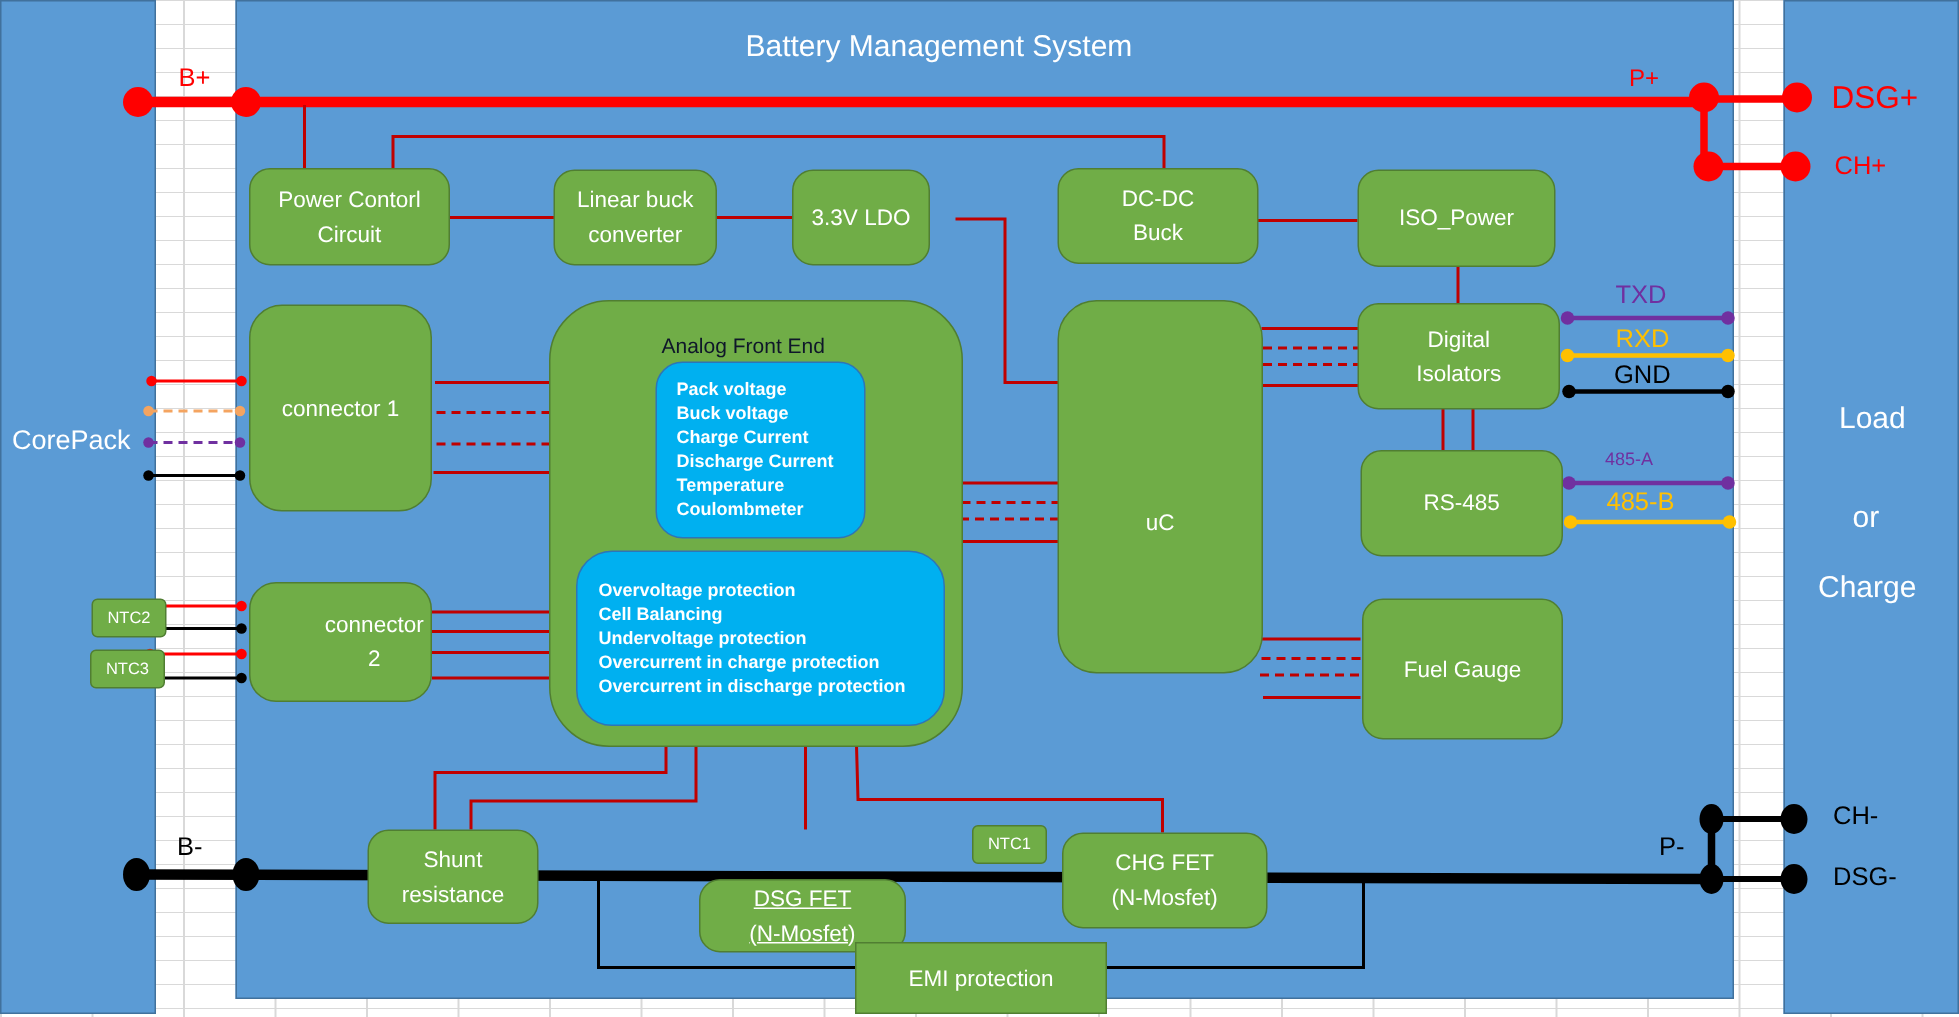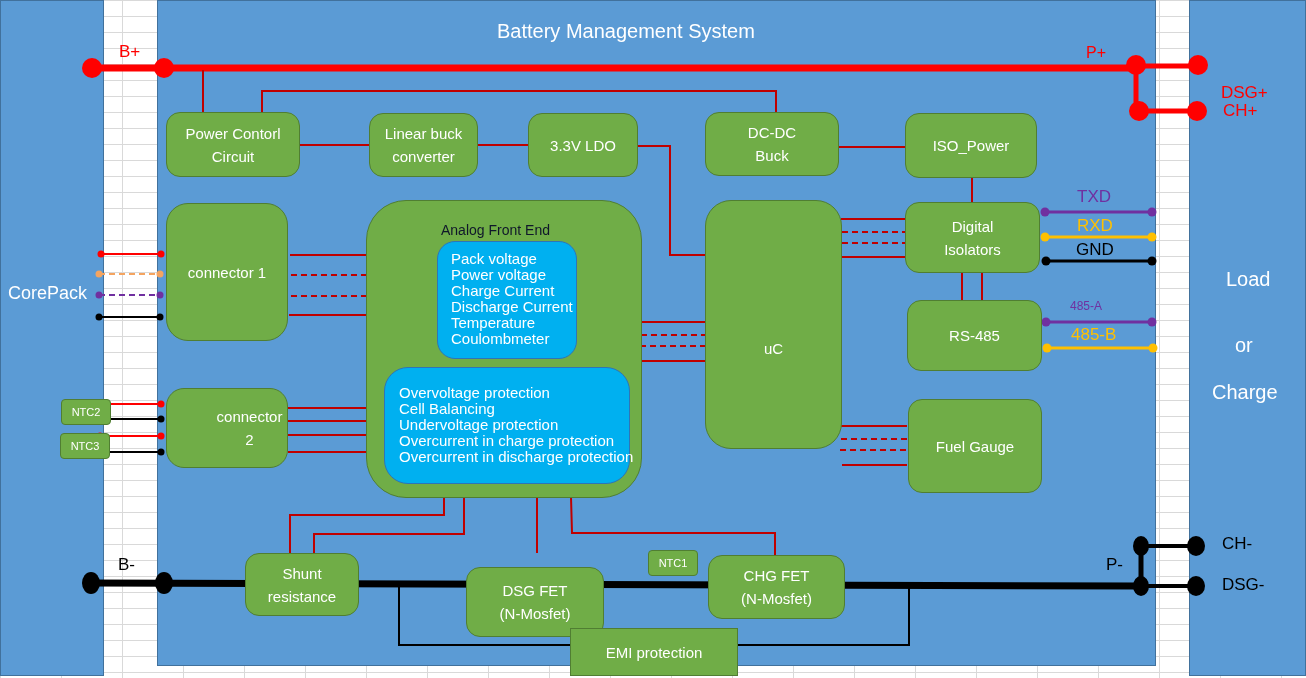--- a/index.html
+++ b/index.html
@@ -5,21 +5,21 @@
   html, body { margin:0; padding:0; }
   body { width:1306px; height:678px; position:relative; overflow:hidden; background:#ffffff; font-family:"Liberation Sans", sans-serif; }
   .grid { position:absolute; left:0; top:0; width:1306px; height:678px;
     background-image: linear-gradient(#d9d9d9 1px, transparent 1px), linear-gradient(90deg, #d9d9d9 1px, transparent 1px);
     background-size: 60px 16px, 61px 678px; }
   .panel { position:absolute; background:#5b9bd5; border:1px solid #41719c; box-sizing:border-box; }
   svg.wires { position:absolute; left:0; top:0; }
   .box { position:absolute; background:#70ad47; border:1px solid #507e32; border-radius:14px; box-sizing:border-box; color:#ffffff;
     display:flex; align-items:center; justify-content:center; text-align:center; font-size:15px; line-height:23px; white-space:pre-line; }
   .box.small { font-size:11px; border-radius:4px;margin-left:17px; }
-  .inner { position:absolute; background:#00b0f0; border:1px solid #2e75b6; border-radius:18px; box-sizing:border-box; color:#fff; font-size:15px; line-height:16px; }
+  .inner { position:absolute; background:#00b0f0; border:1px solid #2e75b6; border-radius:18px; box-sizing:border-box; color:#fff; font-size:12px; line-height:16px;font-weight:bold; }
   .inner div { white-space:nowrap; }
   .lbl { position:absolute; white-space:nowrap; }
   .title { color:#fff; font-size:20px; }
 </style>
 </head>
 <body>
 
 <div class="grid"></div>
 
 <div class="panel" style="left:0;top:0;width:104px;height:676px;"></div>
@@ -158,53 +158,53 @@
 </svg>
 
 <div class="lbl title" style="left:497px;top:20px;">Battery Management System</div>
 <div class="lbl" style="left:8px;top:283px;color:#fff;font-size:18px;">CorePack</div>
 <div class="lbl" style="left:1226px;top:268px;color:#fff;font-size:20px;">Load</div>
 <div class="lbl" style="left:1235px;top:334px;color:#fff;font-size:20px;">or</div>
 <div class="lbl" style="left:1212px;top:381px;color:#fff;font-size:20px;">Charge</div>
 
 <div class="lbl" style="left:119px;top:42px;color:#ff0000;font-size:17px;">B+</div>
 <div class="lbl" style="left:1086px;top:44px;color:#ff0000;font-size:16px;">P+</div>
-<div class="lbl" style="left:1221px;top:54px;color:#ff0000;font-size:17px;margin-top:29px;">DSG+</div>
+<div class="lbl" style="left:1221px;top:54px;color:#ff0000;font-size:21px;">DSG+</div>
 <div class="lbl" style="left:1223px;top:101px;color:#ff0000;font-size:17px;">CH+</div>
 <div class="lbl" style="left:118px;top:555px;color:#000;font-size:17px;">B-</div>
 <div class="lbl" style="left:1106px;top:555px;color:#000;font-size:17px;">P-</div>
 <div class="lbl" style="left:1222px;top:534px;color:#000;font-size:17px;">CH-</div>
 <div class="lbl" style="left:1222px;top:575px;color:#000;font-size:17px;">DSG-</div>
 
 <div class="lbl" style="left:1077px;top:187px;color:#7030a0;font-size:17px;">TXD</div>
 <div class="lbl" style="left:1077px;top:216px;color:#ffc000;font-size:17px;">RXD</div>
 <div class="lbl" style="left:1076px;top:240px;color:#000;font-size:17px;">GND</div>
 <div class="lbl" style="left:1070px;top:299px;color:#7030a0;font-size:12px;">485-A</div>
 <div class="lbl" style="left:1071px;top:325px;color:#ffc000;font-size:17px;">485-B</div>
 
 <div class="box" style="left:166px;top:112px;width:134px;height:65px;">Power Contorl
 Circuit</div>
 <div class="box" style="left:369px;top:113px;width:109px;height:64px;">Linear buck
 converter</div>
-<div class="box" style="left:528px;top:113px;width:110px;height:64px;">3.3V LDO</div>
+<div class="box" style="left:528px;top:113px;width:92px;height:64px;">3.3V LDO</div>
 <div class="box" style="left:705px;top:112px;width:134px;height:64px;">DC-DC
 Buck</div>
 <div class="box" style="left:905px;top:113px;width:132px;height:65px;">ISO_Power</div>
 
 <div class="box" style="left:166px;top:203px;width:122px;height:138px;border-radius:22px;">connector 1</div>
 <div class="box" style="left:166px;top:388px;width:122px;height:80px;border-radius:18px;padding-left:45px;">connector 2</div>
 <div class="box small" style="left:44px;top:399px;width:50px;height:26px;">NTC2</div>
 <div class="box small" style="left:43px;top:433px;width:50px;height:26px;">NTC3</div>
 
 <div class="box" style="left:366px;top:200px;width:276px;height:298px;border-radius:40px;align-items:flex-start;justify-content:flex-start;">
   <div class="lbl" style="left:74px;top:18px;font-size:14px;color:#0f172a;">Analog Front End</div>
 </div>
 <div class="inner" style="left:437px;top:241px;width:140px;height:118px;padding:9px 0 0 13px;">
   <div>Pack voltage</div>
-  <div>Power  voltage</div>
+  <div>Buck  voltage</div>
   <div>Charge Current</div>
   <div>Discharge Current</div>
   <div>Temperature</div>
   <div>Coulombmeter</div>
 </div>
 <div class="inner" style="left:384px;top:367px;width:246px;height:117px;padding:17px 0 0 14px;border-radius:24px;">
   <div>Overvoltage protection</div>
   <div>Cell Balancing</div>
   <div>Undervoltage protection</div>
   <div>Overcurrent in charge protection</div>
@@ -212,18 +212,18 @@
 </div>
 
 <div class="box" style="left:705px;top:200px;width:137px;height:249px;border-radius:26px;align-items:flex-start;padding-top:136px;">uC</div>
 <div class="box" style="left:905px;top:202px;width:135px;height:71px;">Digital
 Isolators</div>
 <div class="box" style="left:907px;top:300px;width:135px;height:71px;">RS-485</div>
 <div class="box" style="left:908px;top:399px;width:134px;height:94px;">Fuel Gauge</div>
 
 <div class="box" style="left:245px;top:553px;width:114px;height:63px;">Shunt
 resistance</div>
-<div class="box" style="left:466px;top:567px;width:138px;height:70px;">DSG FET
+<div class="box" style="left:466px;top:586px;width:138px;height:49px;text-decoration:underline;">DSG FET
 (N-Mosfet)</div>
 <div class="box small" style="left:631px;top:550px;width:50px;height:26px;">NTC1</div>
 <div class="box" style="left:708px;top:555px;width:137px;height:64px;">CHG FET
 (N-Mosfet)</div>
 <div class="box" style="left:570px;top:628px;width:168px;height:48px;border-radius:0;">EMI protection</div>
 
 </body></html>

